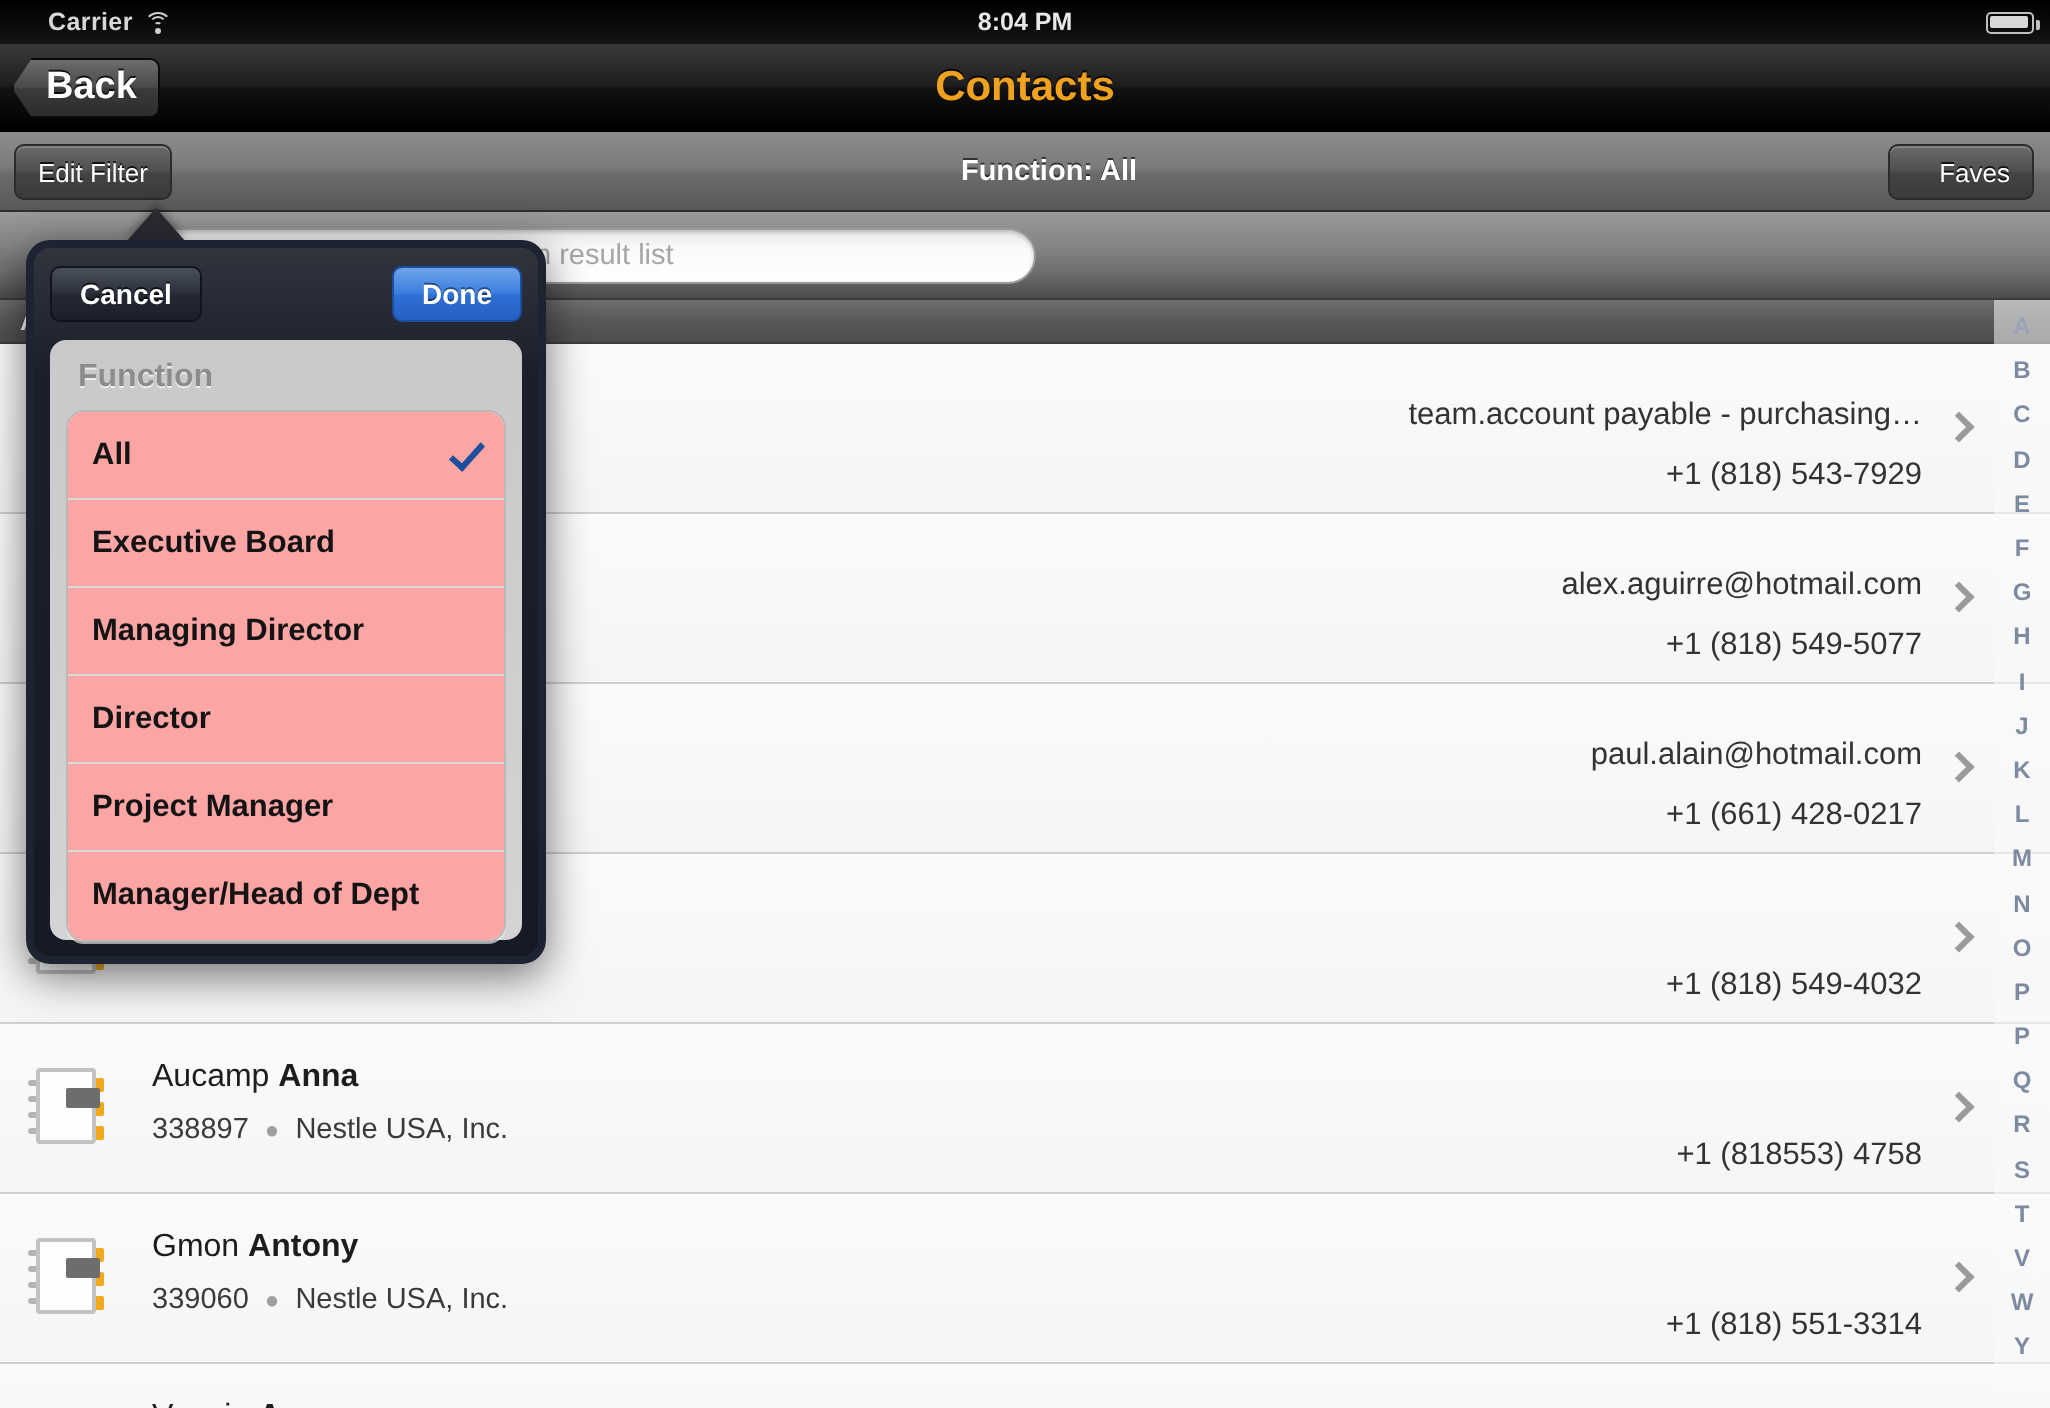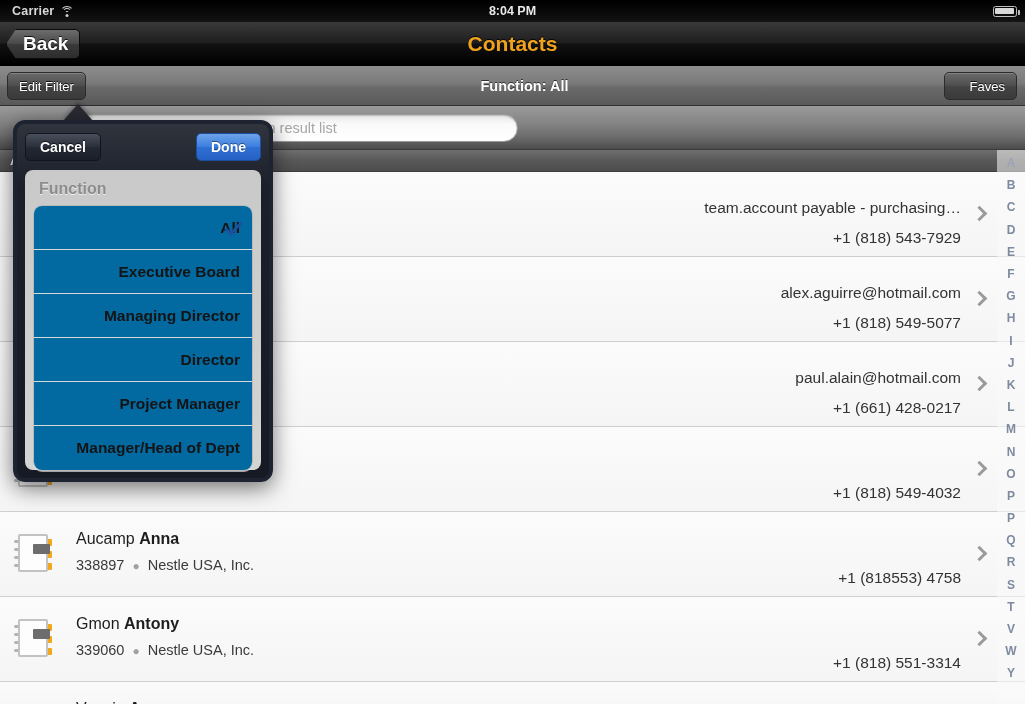--- a/index.html
+++ b/index.html
@@ -9,21 +9,21 @@
     background:#cfcfcf; overflow:hidden;
   }
   #app { position:relative; width:1025px; height:704px; overflow:hidden; background:#f4f4f4; }
 
   
   .statusbar{
     position:absolute; top:0; left:0; width:1025px; height:22px;
     background:linear-gradient(to bottom,#000 0%,#0b0b0b 60%,#141414 100%);
     color:#d8d8d8; font-size:12.5px; display:flex; align-items:center;
   }
-  .sb-left{ position:absolute; left:12px; display:flex; align-items:center; gap:6px;}
+  .sb-left{ position:absolute; left:24px; display:flex; align-items:center; gap:6px;}
   .sb-center{ position:absolute; left:0; width:100%; text-align:center; font-weight:bold; color:#e8e8e8; font-size:12.5px;}
   .sb-right{ position:absolute; right:8px; display:flex; align-items:center; gap:5px; }
   .carrier-txt{ font-weight:bold; letter-spacing:.2px;}
   .wifi{ display:inline-block; width:14px; height:11px; position:relative; }
   .wifi i{ position:absolute; left:50%; border:1.6px solid #cfcfcf; border-bottom-color:transparent;
            border-left-color:transparent; border-right-color:transparent; border-radius:50%;
            transform:translateX(-50%); }
   .wifi i:nth-child(1){ width:14px; height:14px; top:0px;}
   .wifi i:nth-child(2){ width:9px; height:9px; top:2.5px;}
   .wifi i:nth-child(3){ width:4px; height:4px; top:5px;}
@@ -188,21 +188,21 @@
   }
   .pop-grouplabel{ font-size:16px; color:#8c8c8c; font-weight:bold; padding:4px 0 7px 6px;
     text-shadow:0 1px 0 rgba(255,255,255,.65); }
   .pop-list{
     background:#f6f7f8; border:1px solid #b9b9b9; border-radius:9px; overflow:hidden;
     box-shadow:0 1px 0 rgba(255,255,255,.6);
   }
   .pop-item{
     position:relative; height:44px; display:flex; align-items:center;
     padding:0 12px; font-size:15.5px; font-weight:bold; color:#141414;
-    border-bottom:1px solid #d9d9d9; background:#0369a1;justify-content:flex-end;
+    border-bottom:1px solid #d9d9d9; background:#fca5a5;
   }
   .pop-item:last-child{ border-bottom:none; }
   .pop-check{
     position:absolute; right:14px; top:12px; width:9px;height:17px;
     border-right:3px solid #1d4f9e; border-bottom:3px solid #1d4f9e;
     transform:rotate(42deg);
   }
 </style>
 </head>
 <body>

